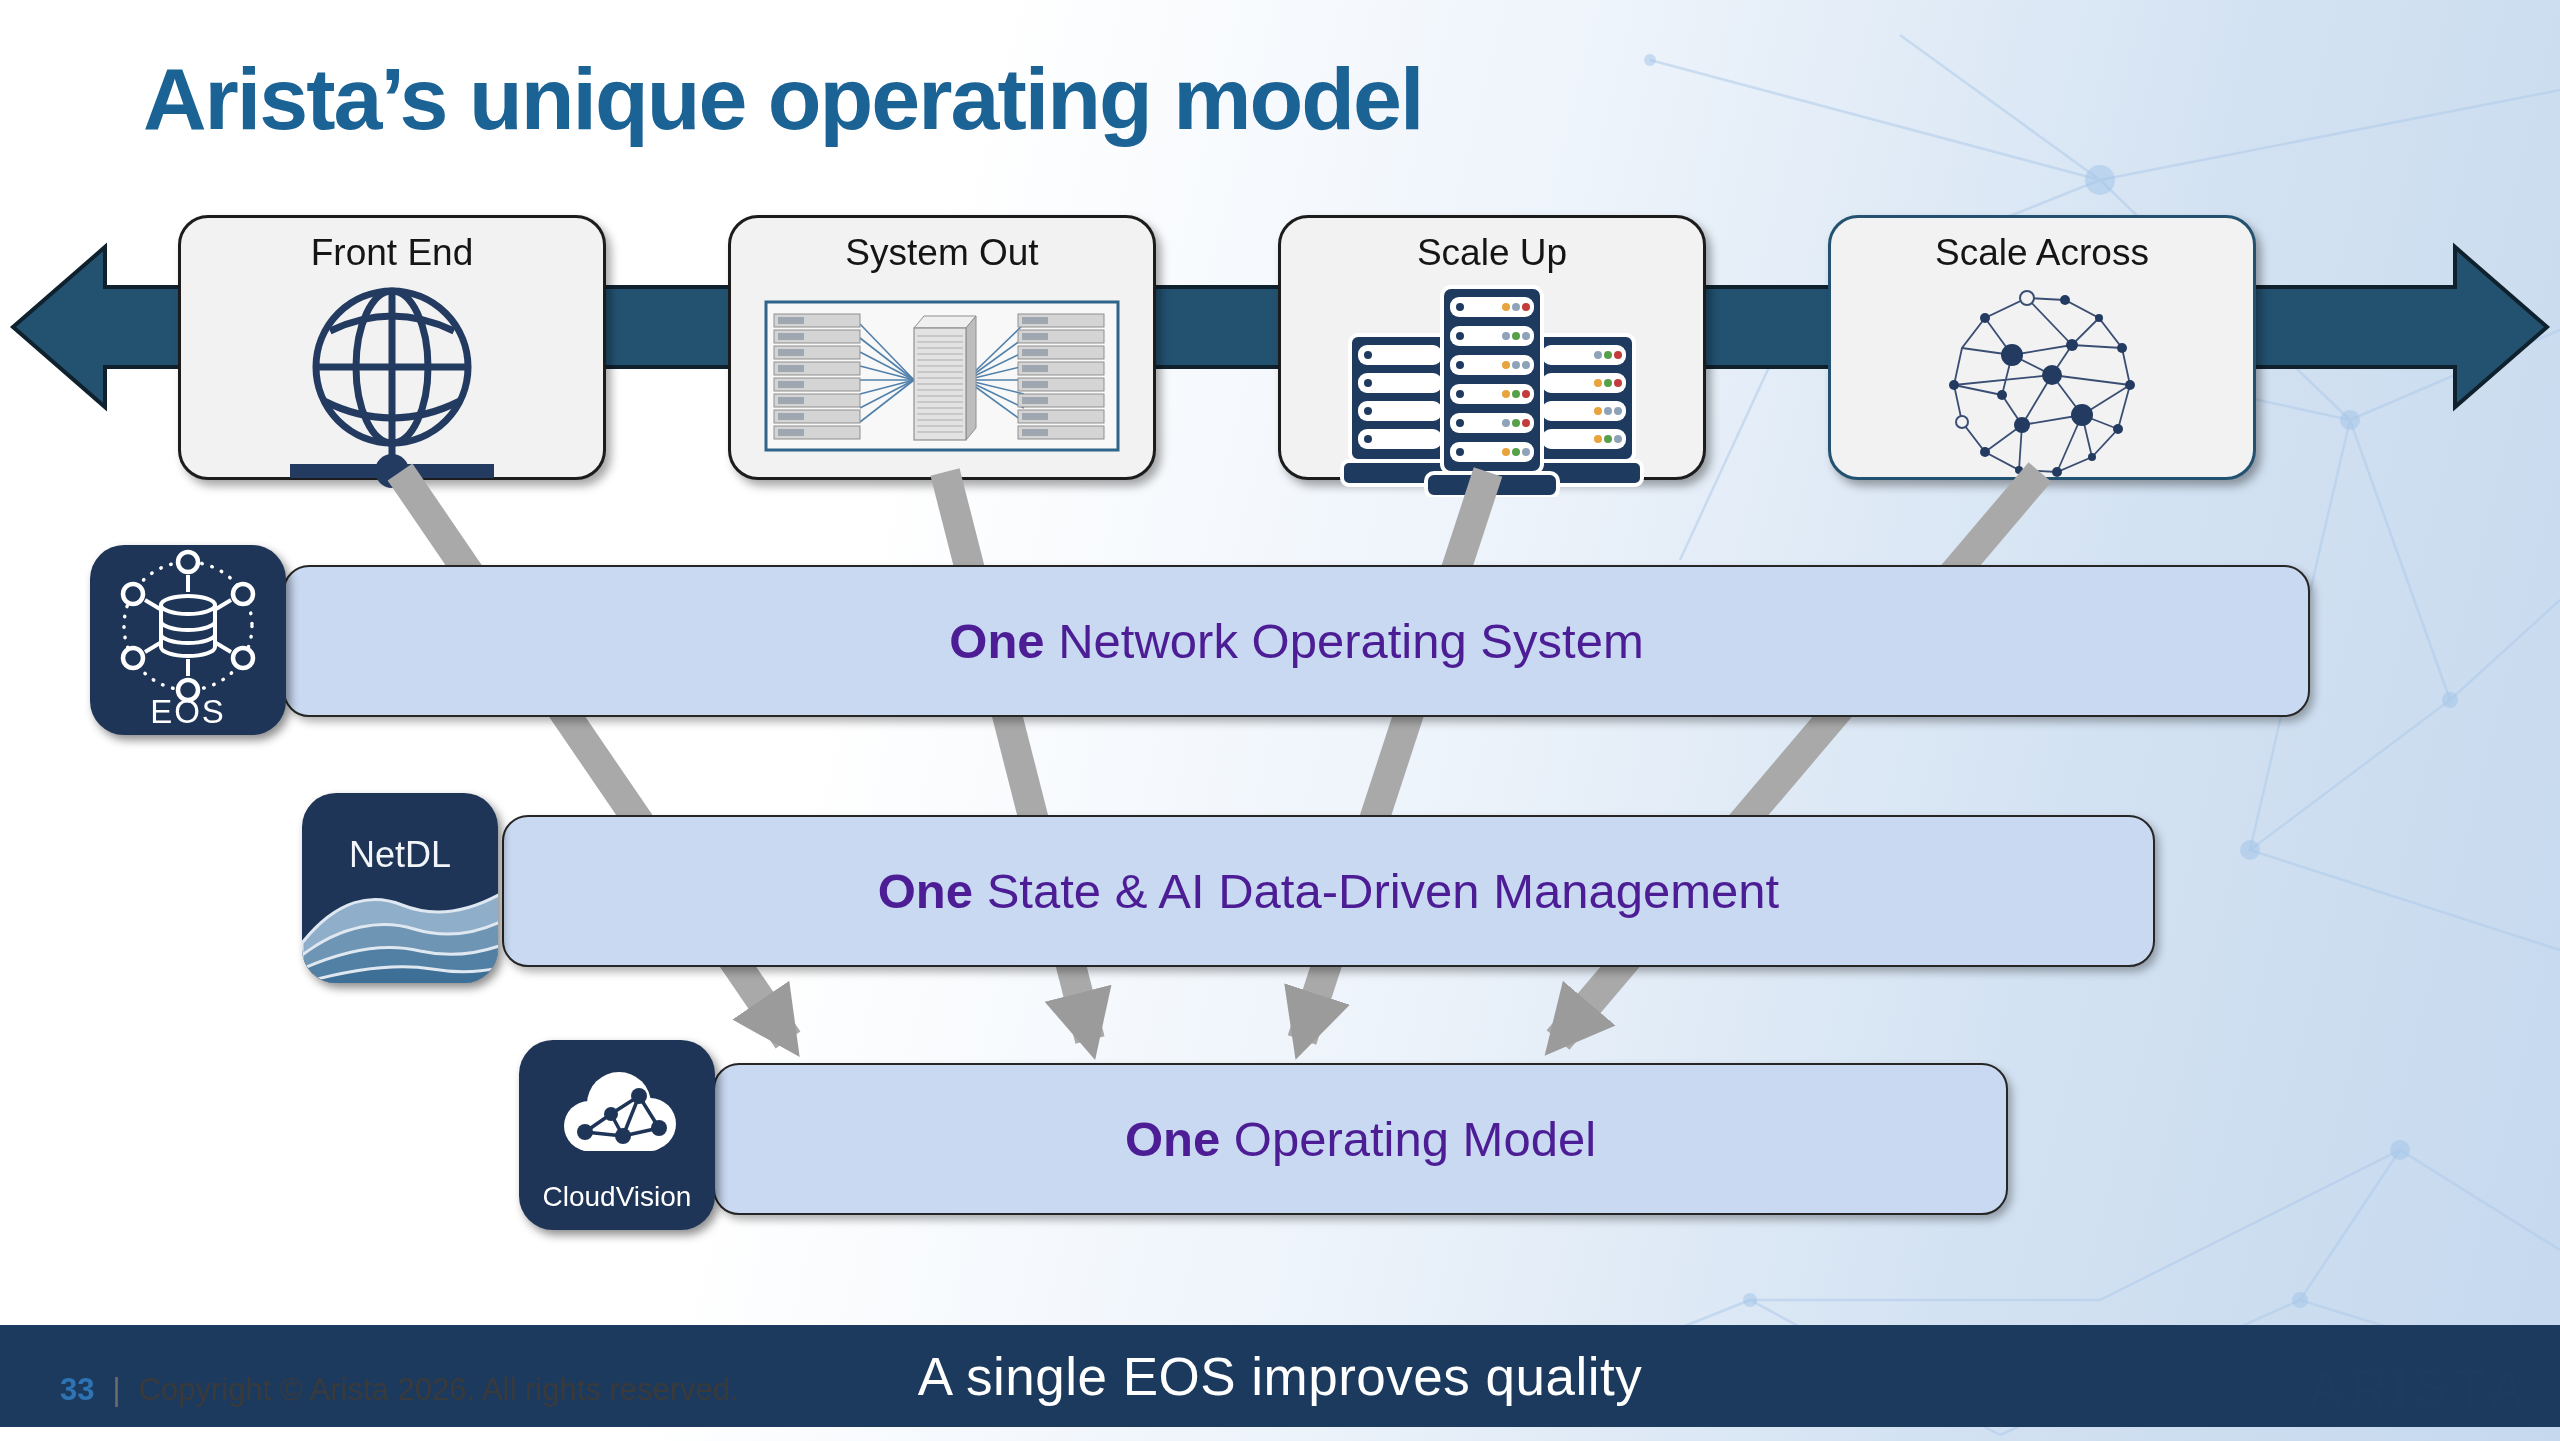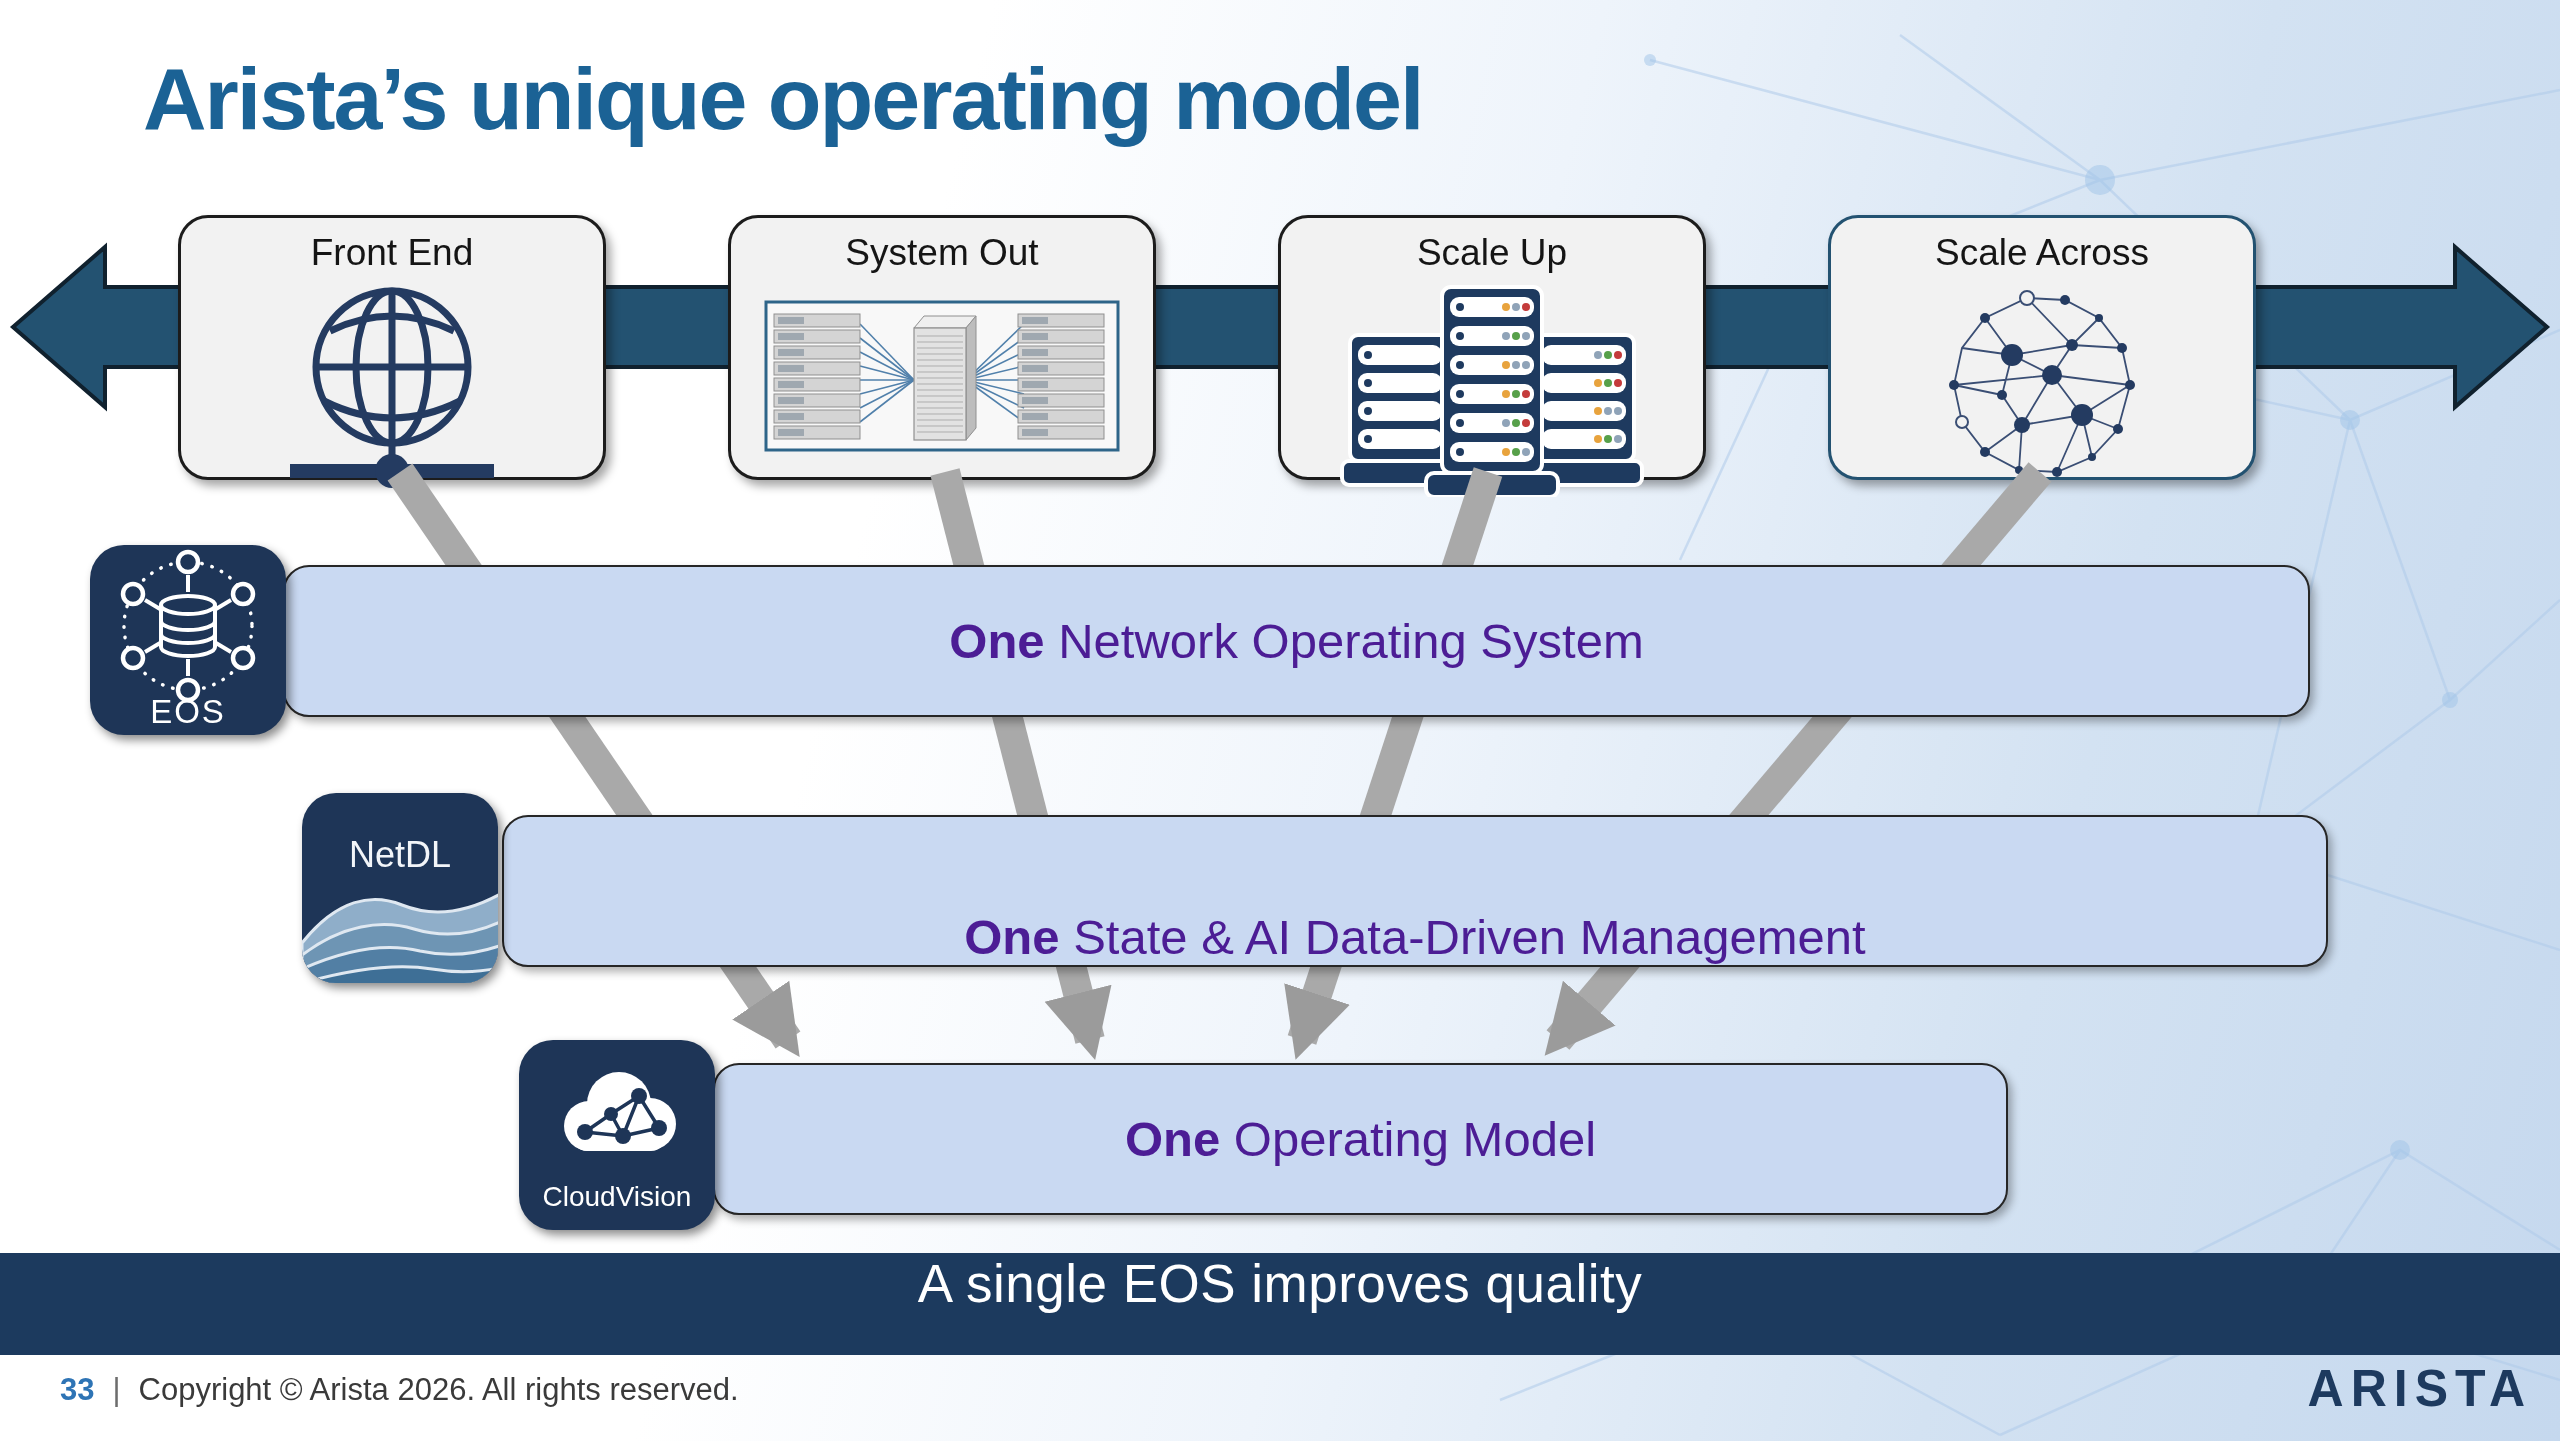--- a/index.html
+++ b/index.html
@@ -52,39 +52,39 @@
     height:152px;
     background:var(--bar-fill);
     border:2px solid #262626;
     border-radius:26px;
     box-shadow:4px 5px 8px rgba(0,0,0,0.30);
     display:flex;align-items:center;justify-content:center;
     font-size:49px;color:#4c1d95;
   }
   .layer-bar .bold{font-weight:700;}
   .bar-1{left:283px;top:565px;width:2027px;}
-  .bar-2{left:502px;top:815px;width:1826px;align-items:flex-end;}
+  .bar-2{left:502px;top:815px;width:1653px;}
   .bar-3{left:713px;top:1063px;width:1295px;}
 
   
   .tile{
     width:196px;height:190px;border-radius:34px;
     background:var(--tile-navy);
     box-shadow:4px 5px 10px rgba(0,0,0,0.45);
     overflow:hidden;
   }
   .tile-eos{left:90px;top:545px;}
   .tile-netdl{left:302px;top:793px;}
   .tile-cloudvision{left:519px;top:1040px;}
 
   
   .banner{
-    left:0;top:1253px;width:2560px;height:102px;
+    left:0;top:1325px;width:2560px;height:102px;
     background:var(--banner-navy);
-    display:flex;justify-content:center;
+    display:flex;align-items:center;justify-content:center;
     color:#FFFFFF;font-size:53px;letter-spacing:0.5px;
   }
 
   
   .footer{
     left:60px;top:1372px;display:flex;align-items:center;gap:18px;
     font-size:31px;color:#3A3A3A;
   }
   .footer .page-num{color:var(--page-number-blue);font-weight:700;}
   .footer .sep{color:#6d6d6d;font-weight:400;}

